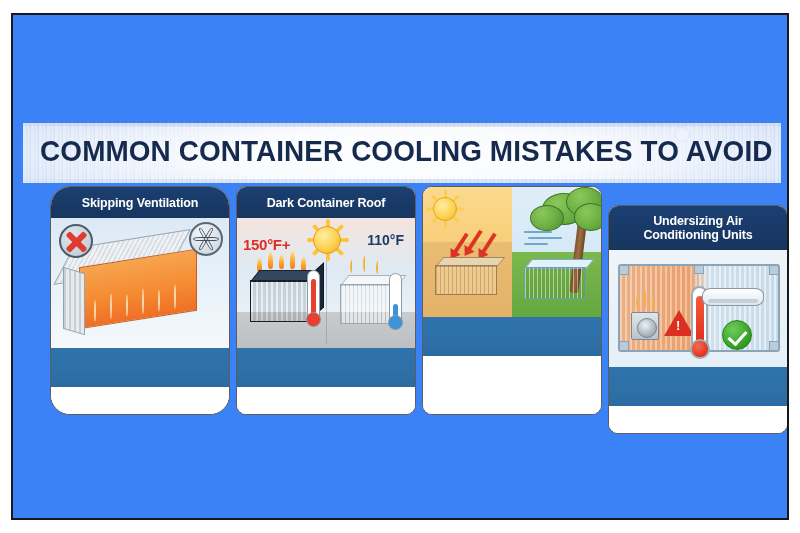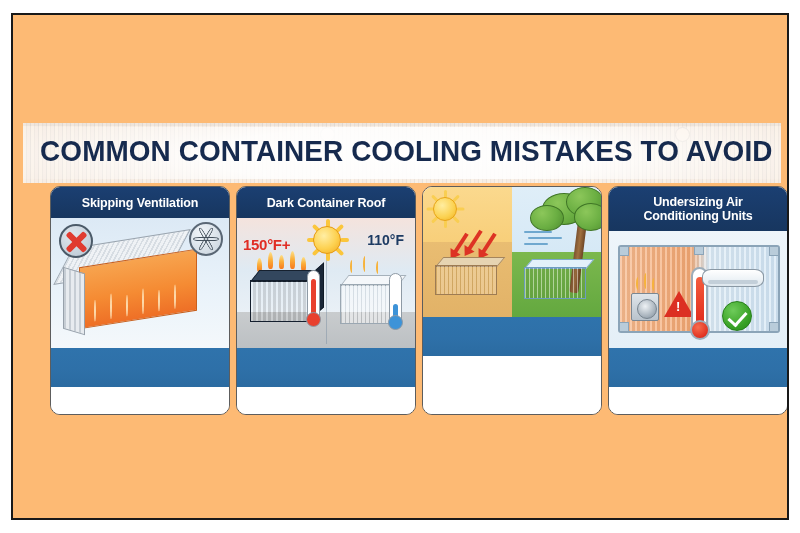--- a/index.html
+++ b/index.html
@@ -9,21 +9,21 @@
     background: #ffffff;
     font-family: "Liberation Sans", sans-serif;
     overflow: hidden;
   }
 
   #frame {
     position: absolute;
     left: 11px; top: 13px;
     width: 778px; height: 507px;
     border: 2px solid #191919;
-    background: #fdba74;
+    background: #3b82f6;
     overflow: hidden;
   }
 
   
   #title-backdrop {
     position: absolute;
     left: 10px; top: 108px;
     width: 758px; height: 60px;
     background:
       linear-gradient(to bottom, rgba(0,0,0,0.045) 0px, rgba(0,0,0,0.045) 3px, rgba(0,0,0,0) 3px, rgba(0,0,0,0) 5px) top left / 100% 100% no-repeat,
@@ -71,24 +71,24 @@
   .card {
     position: absolute;
     top: 171px;
     width: 180px;
     height: 229px;
     border: 1px solid #5d5d5d;
     border-radius: 10px;
     background: #ffffff;
     overflow: hidden;
   }
-  #card-0 { left: 37px; }
+  #card-0 { left: 37px; border-radius: 20px; }
   #card-1 { left: 223px; }
   #card-2 { left: 409px; }
-  #card-3 { left: 595px; }
+  #card-3 { left: 595px; margin-top: 19px; }
 
   .card-header {
     position: relative;
     height: 31px;
     background: linear-gradient(to bottom, #1b3f72 0%, #17365f 100%);
     color: #ffffff;
     display: flex;
     align-items: center;
     justify-content: center;
     text-align: center;

